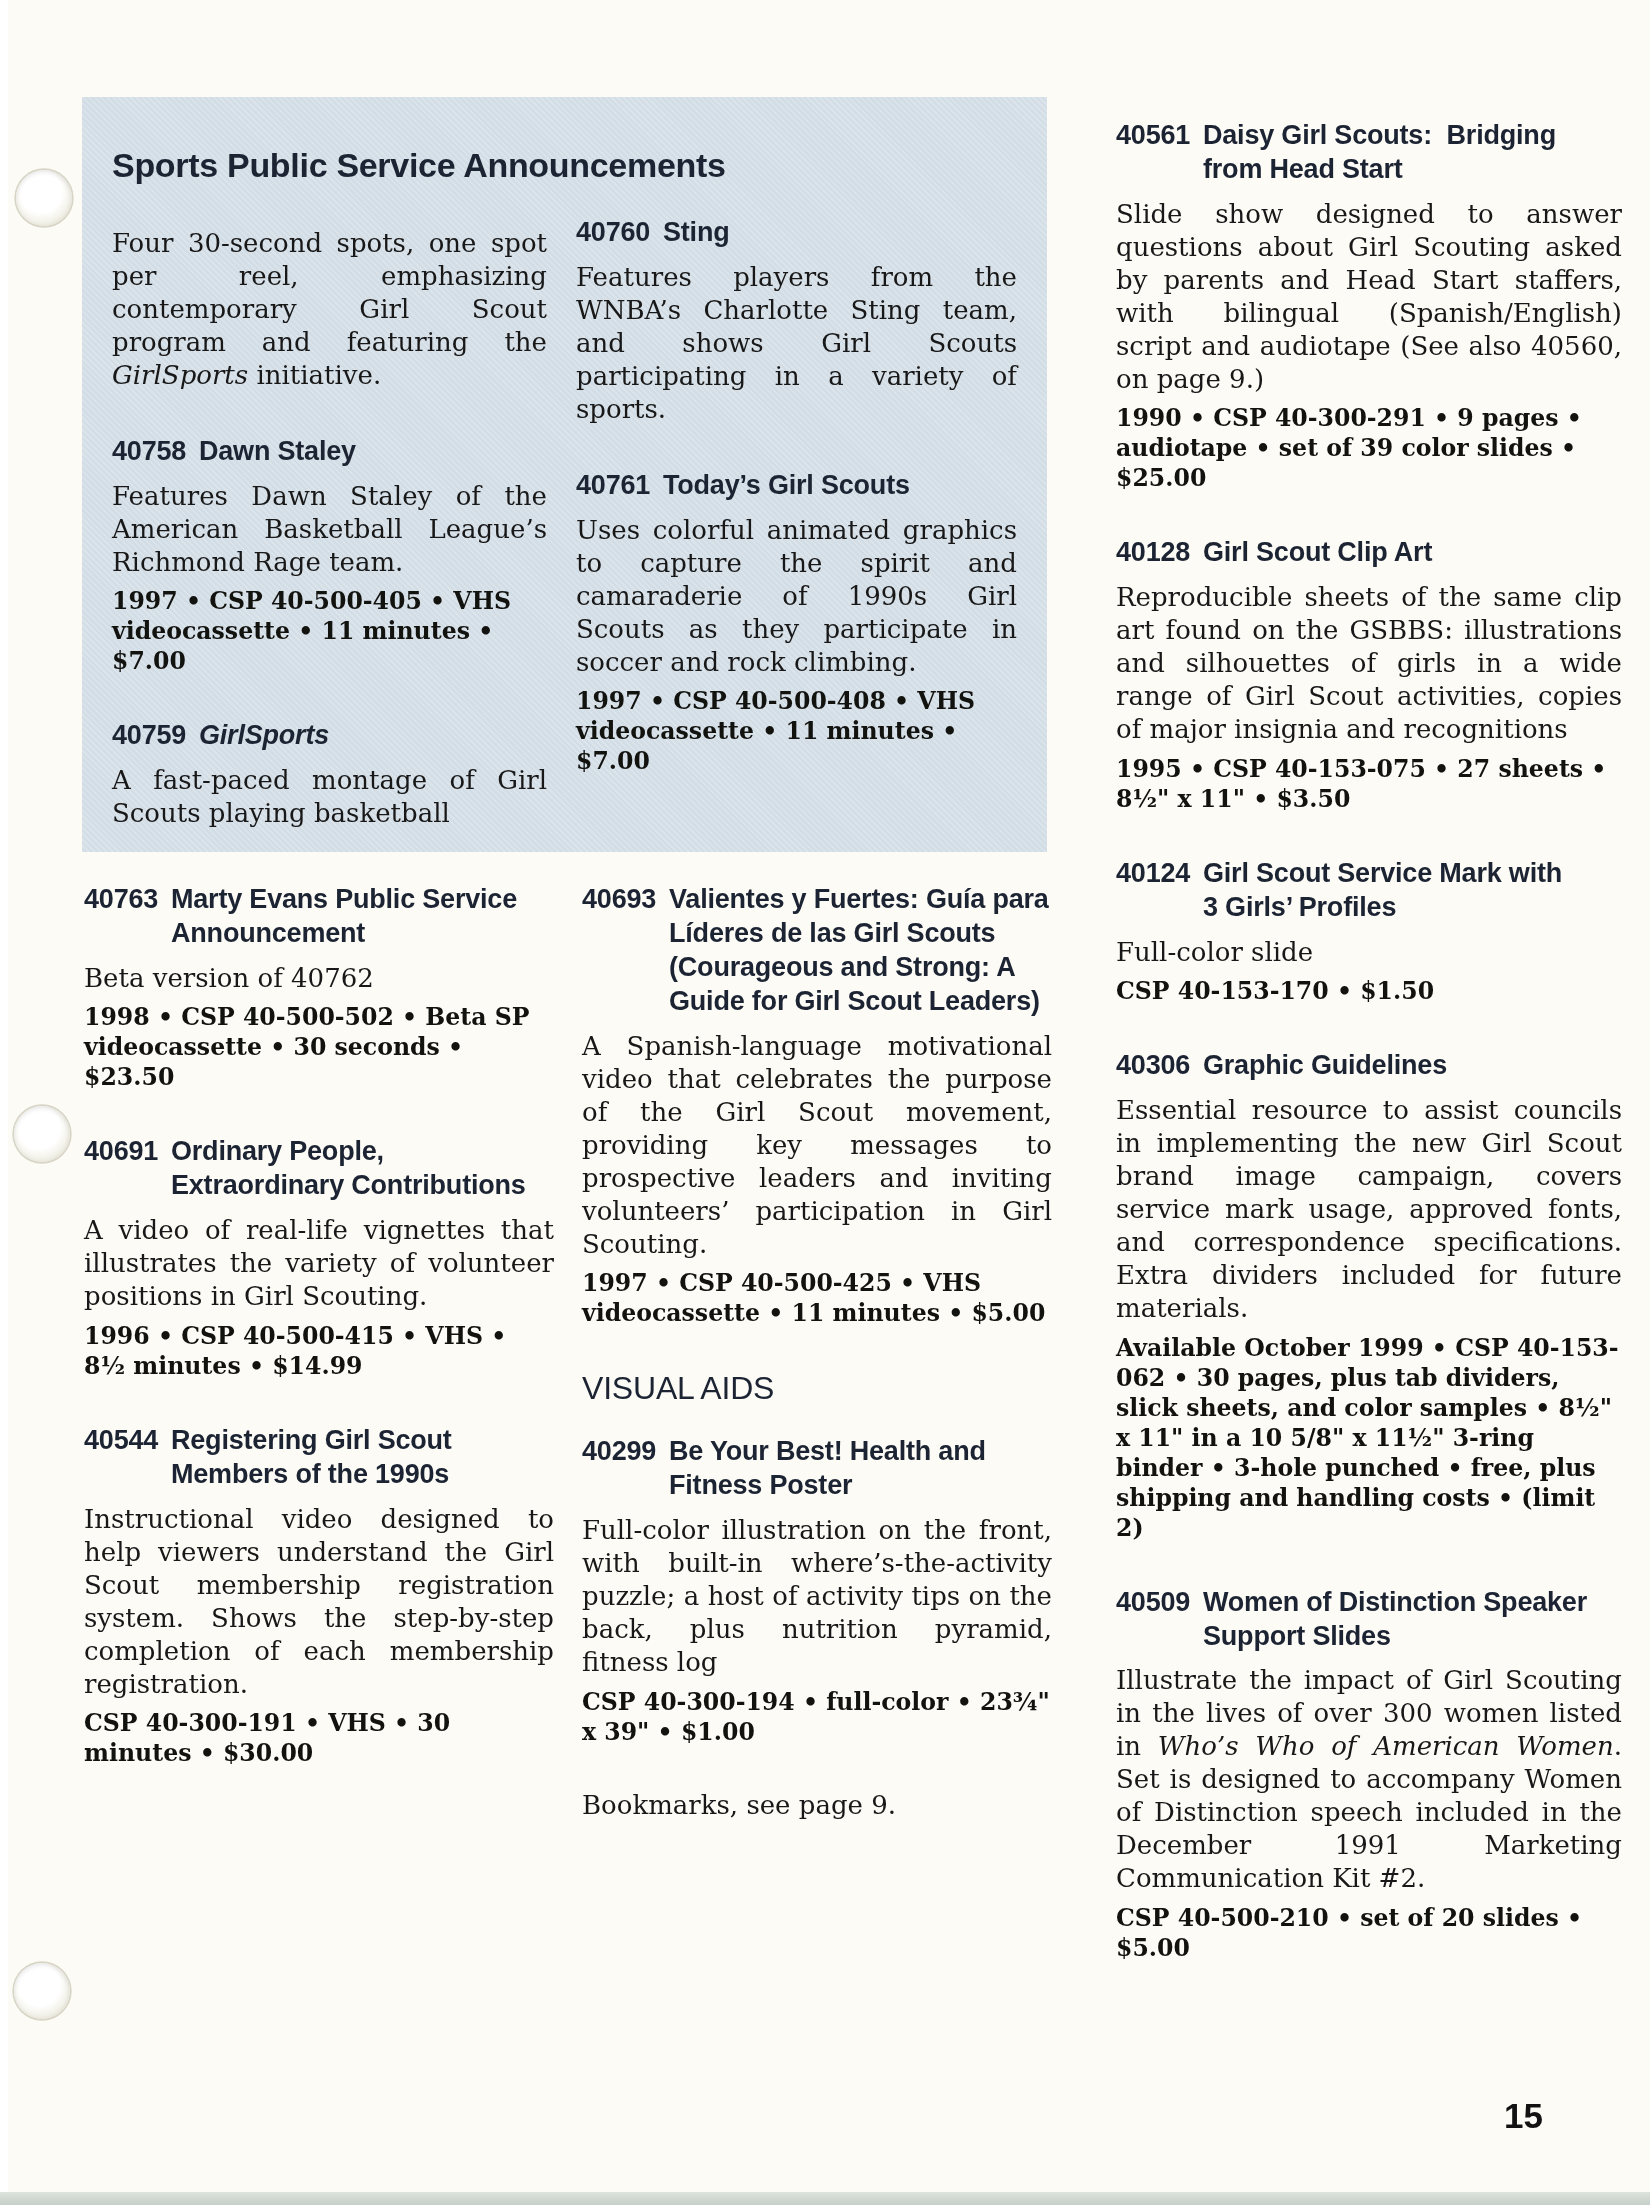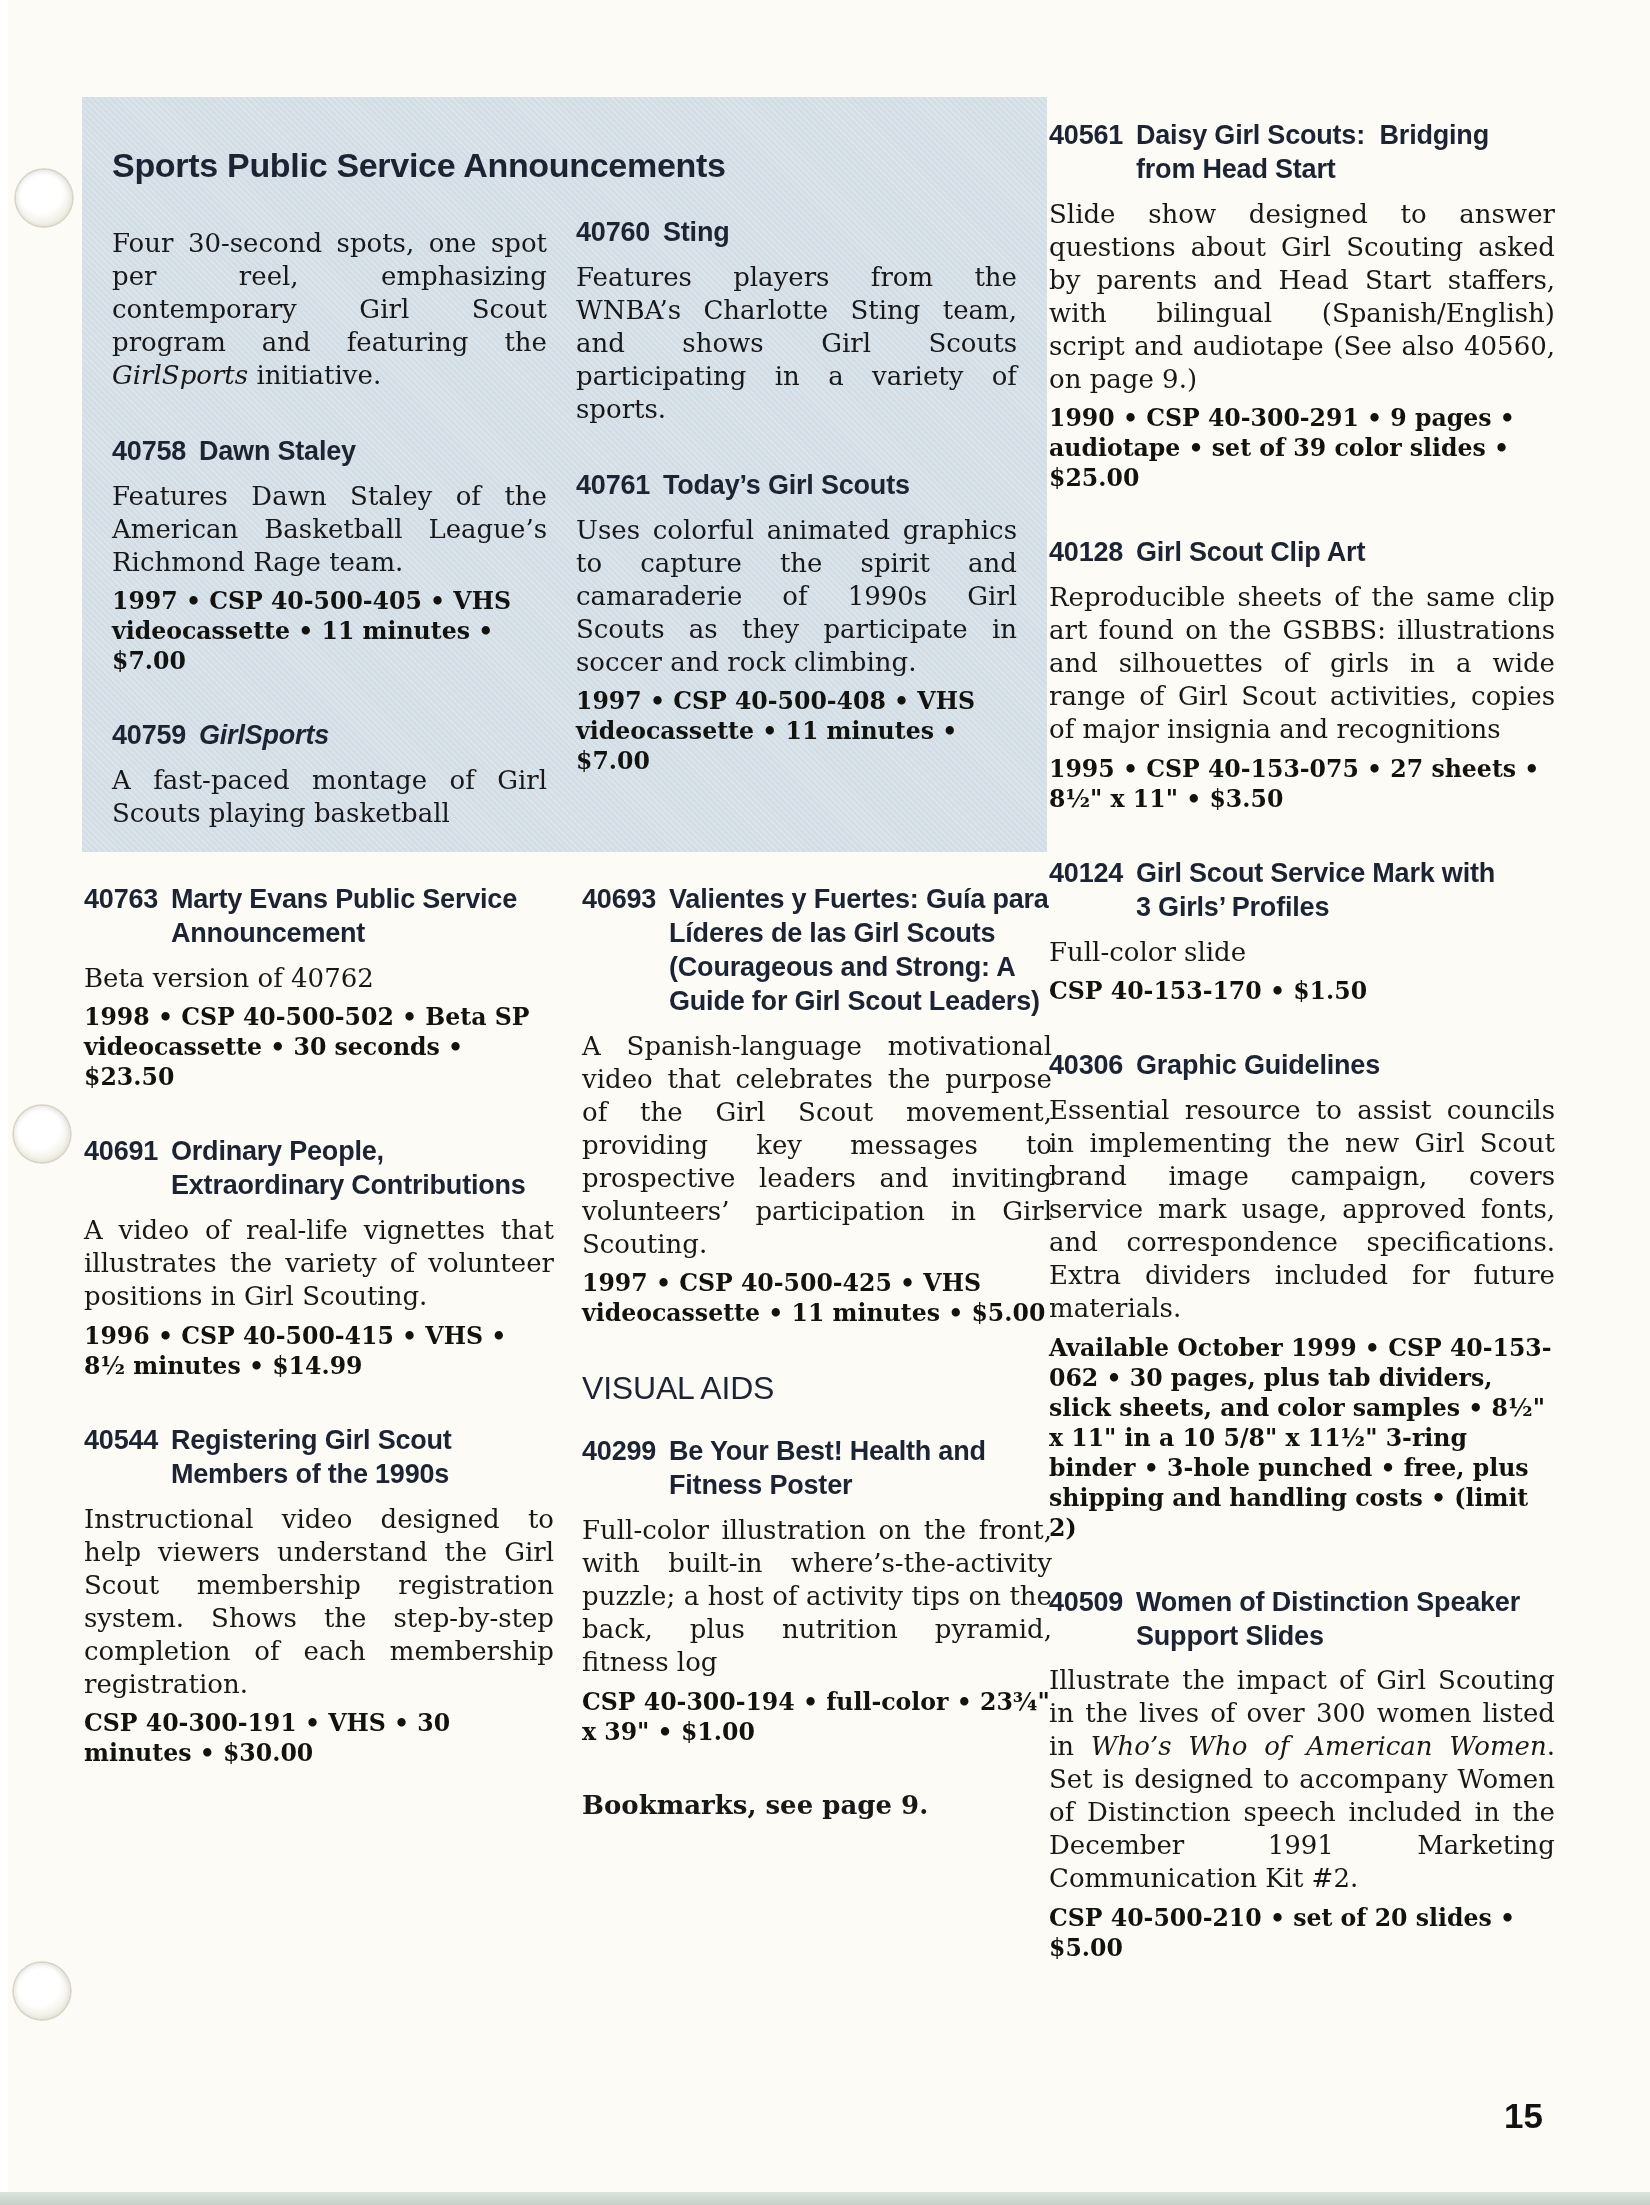--- a/index.html
+++ b/index.html
@@ -26,37 +26,37 @@
     font-family:"Liberation Sans", sans-serif; font-weight:bold;
     font-size:34px; line-height:39px; color:#1c2433; letter-spacing:-0.3px;
     margin-bottom:30px;
   }
   .box-cols { display:flex; gap:29px; }
   .box-col1 { width:435px; }
   .box-col2 { width:441px; }
   .col { position:absolute; }
   .col-left  { left:84px;  top:882px; width:470px; }
   .col-mid   { left:582px;  top:882px; width:470px; }
-  .col-right { left:1049px; top:118px;  width:506px; }
+  .col-right { left:1116px; top:118px;  width:506px; }
   .entry { margin-bottom:42px; }
   .ehead {
     display:grid; grid-template-columns:87px auto;
     font-family:"Liberation Sans", sans-serif; font-weight:bold;
     font-size:27px; line-height:34px; color:#1c2433; letter-spacing:-0.2px;
   }
   .t-line { white-space:pre-wrap; }
   .it { font-style:italic; }
   .body { text-align:justify; font-size:26px; line-height:33px; margin-top:11.8px; }
   .meta { font-size:23.6px; line-height:30px; margin-top:7.6px; font-weight:bold; color:#12120f; }
   .section-label {
     font-family:"Liberation Sans", sans-serif; font-weight:normal;
     font-size:32px; color:#1c2433; letter-spacing:-0.2px;
     margin:20px 0 27px;
   }
-  .note { font-size:26px; line-height:33px; margin-top:8px;font-weight:bold; }
+  .note { font-size:26px; line-height:33px; margin-top:8px; }
   .page-number {
     position:absolute; left:1504px; top:2096px;
     font-family:"Liberation Sans", sans-serif; font-weight:bold;
     font-size:35px; color:#121212;
   }
 </style>
 </head>
 <body>
 
 <div class="page">

